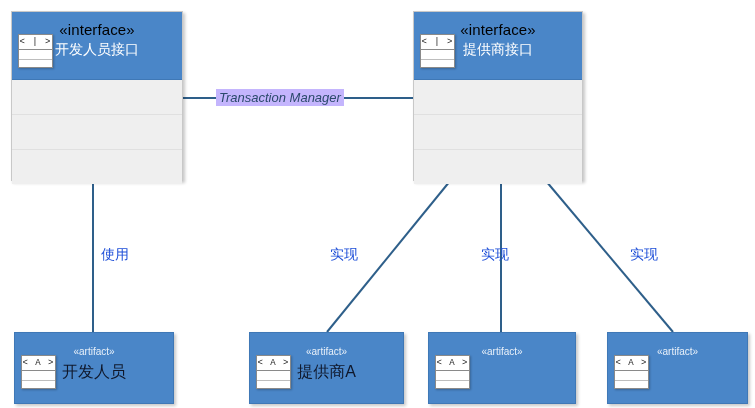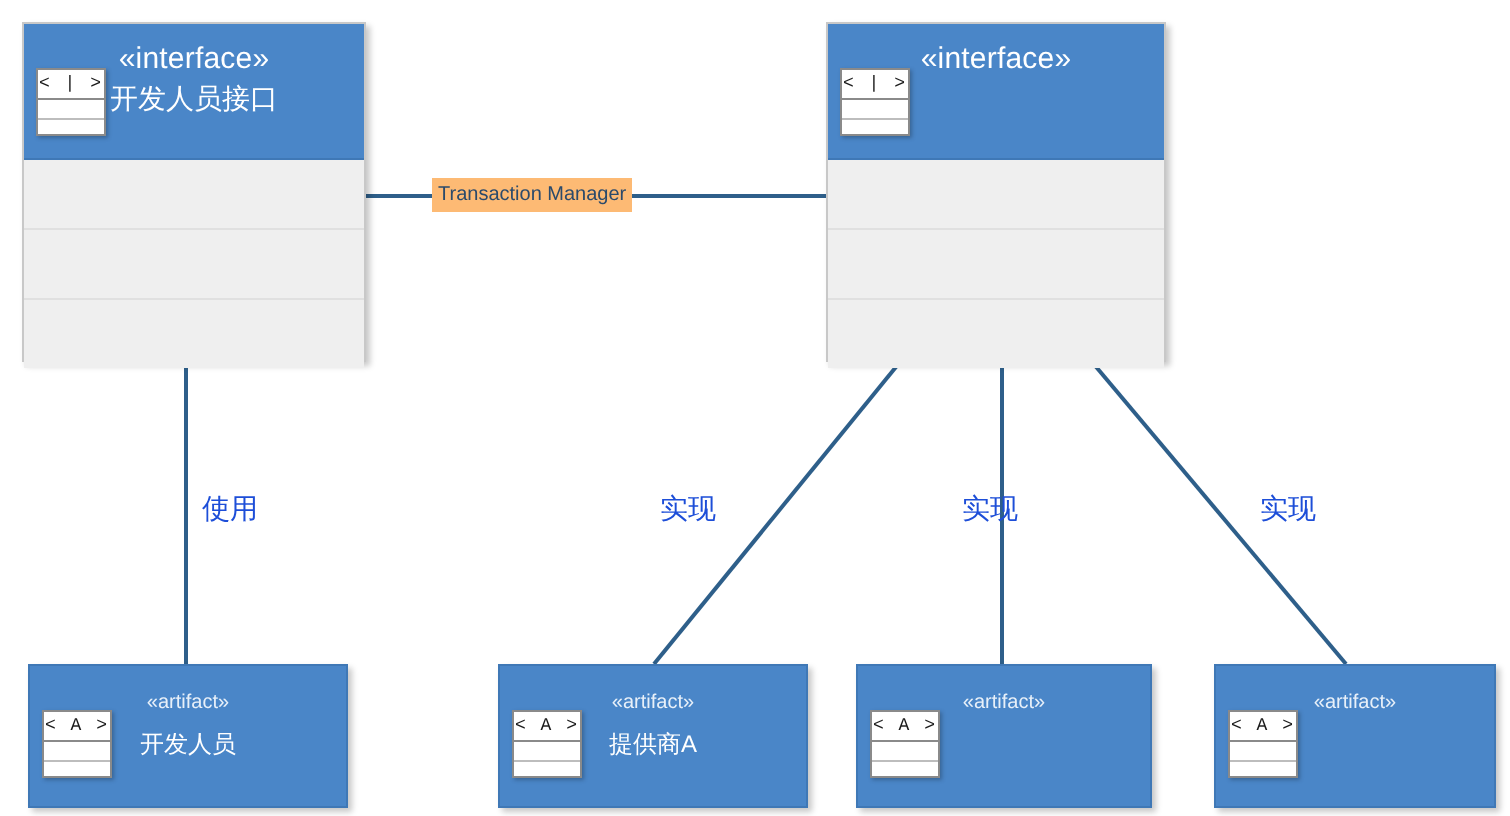--- a/index.html
+++ b/index.html
@@ -27,21 +27,21 @@
     height:67px;
     border-bottom:1px solid #3f78b6;
     color:#ffffff;
     text-align:center;
   }
   .iface .stereo{
     padding-top:9px;
     font-size:15px;
     line-height:17px;
     letter-spacing:.1px;
-    color:#ffffff;
+    color:#000000;
   }
   .iface .nm{
     font-size:14px;
     line-height:19px;
     padding-top:2px;
     color:#ffffff;
   }
   .iface .compart{height:34px;border-bottom:1px solid #e0e0e0;background:#efefef;}
   .iface .compart.last{border-bottom:none;}
 
@@ -53,24 +53,24 @@
     text-align:center;
     box-sizing:border-box;
   }
   .artifact .stereo{
     padding-top:11px;
     font-size:10px;
     line-height:16px;
     color:#e8f0f9;
   }
   .artifact .nm{
-    font-size:12px;
+    font-size:16px;
     line-height:18px;
     padding-top:3px;
-    color:#ffffff;
+    color:#0f172a;
     text-align:center;
   }
 
   
   .specicon{
     position:absolute;
     background:#ffffff;
     border:1px solid #8a8a8a;
     box-sizing:border-box;
     box-shadow:1px 1px 2px rgba(0,0,0,.25);
@@ -91,26 +91,27 @@
   
   .elabel{
     position:absolute;
     font-size:14px;
     line-height:16px;
     color:#1d4ed8;
     white-space:nowrap;
   }
   .tmlabel{
     position:absolute;
-    font-size:10px;
+    font-size:13px;
     line-height:17px;
     color:#2b4a6b;
-    background:#fdba74;
+    background:#c4b5fd;
     padding:0 3px;
     white-space:nowrap;
+    font-style:italic;
   }
 </style>
 </head>
 <body>
 
 <div id="stage">
 
   <svg id="wires" viewBox="0 0 755 408" width="755" height="408">
 
     <line x1="183" y1="98" x2="413" y2="98" stroke="#2e5f8a" stroke-width="2"></line>
@@ -135,20 +136,21 @@
       </div>
     </div>
     <div class="compart"></div>
     <div class="compart"></div>
     <div class="compart last"></div>
   </div>
 
   <div class="node iface shadow" style="left:413px;top:11px;width:170px;height:170px;">
     <div class="hdr">
       <div class="stereo">«interface»</div>
+      <div class="nm">提供商接口</div>
       <div class="specicon" style="left:6px;top:22px;width:35px;height:34px;">
         <div class="row1">&lt; | &gt;</div>
         <div class="row2"></div>
         <div class="row3"></div>
       </div>
     </div>
     <div class="compart"></div>
     <div class="compart"></div>
     <div class="compart last"></div>
   </div>

